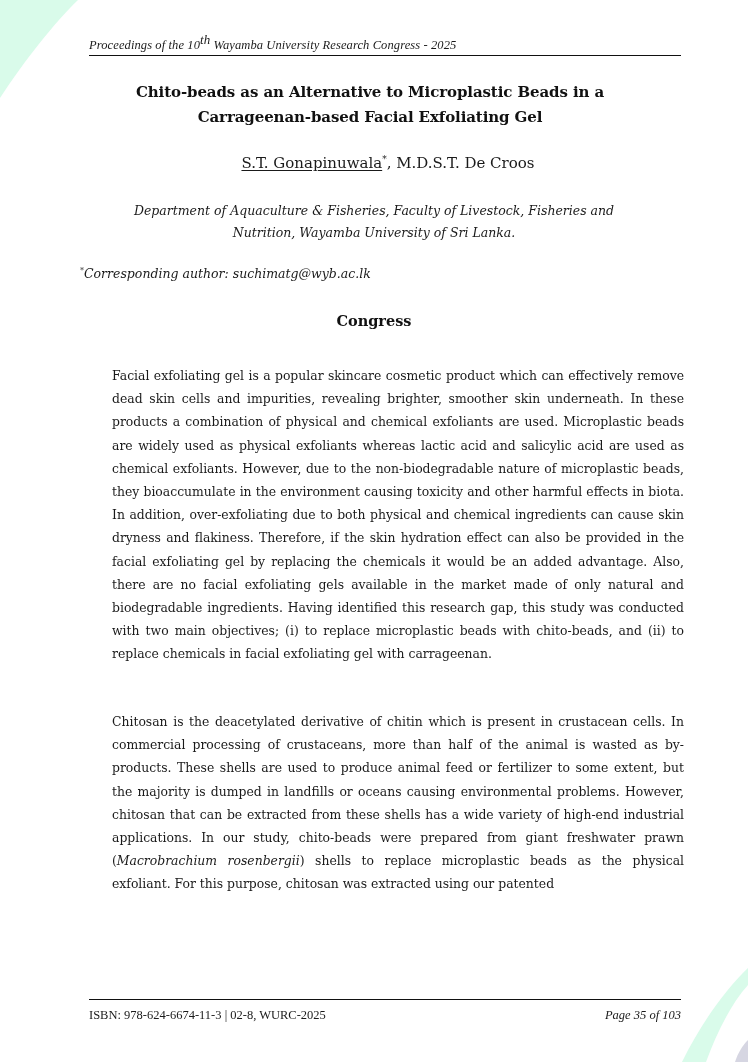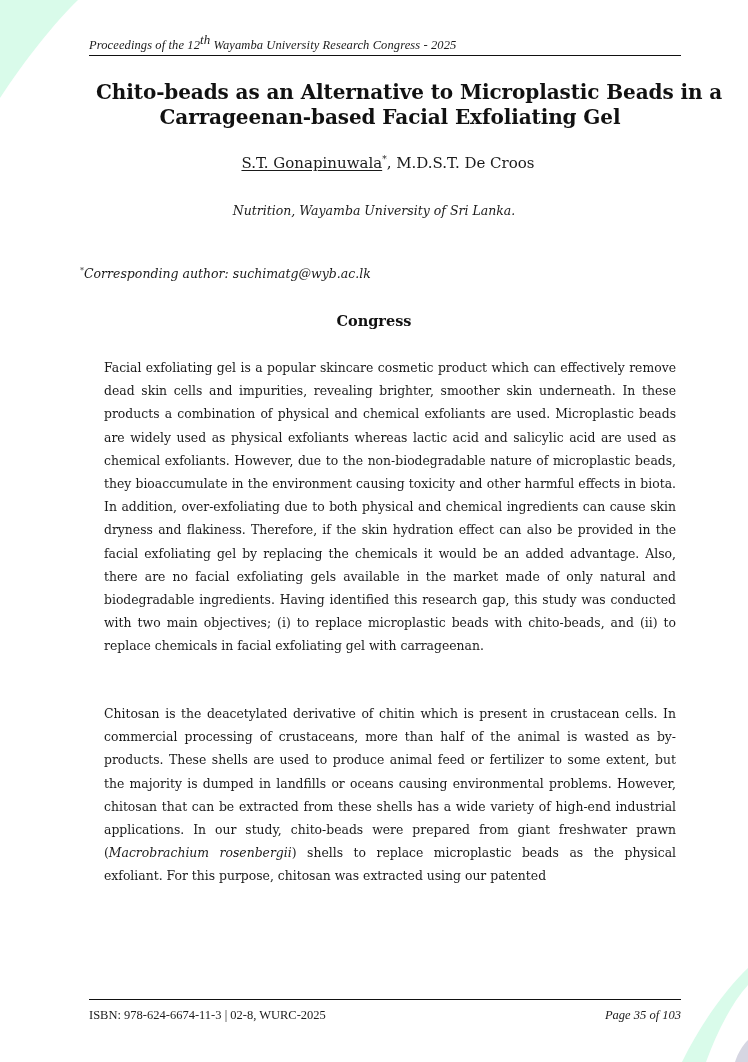--- a/index.html
+++ b/index.html
@@ -43,27 +43,27 @@
       position: absolute;
       left: 89px;
       top: 55px;
       width: 592px;
       height: 0;
       border-top: 1.6px solid #111;
     }
 
     .title {
       position: absolute;
-      left: 96px;
+      left: 76px;
       top: 80px;
       width: 588px;
       text-align: center;
       font-family: "DejaVu Serif", serif;
       font-weight: bold;
-      font-size: 20px;
+      font-size: 15px;
       line-height: 25px;
       color: #111;
       letter-spacing: -0.1px;
     }
     .title span { display: block; white-space: nowrap; }
 
     .authors {
       position: absolute;
       left: 94px;
       top: 154px;
@@ -132,21 +132,21 @@
     .body-text {
       position: absolute;
       left: 104px;
       width: 572px;
       font-family: "DejaVu Serif", serif;
       font-size: 12.4px;
       line-height: 23.2px;
       color: #1a1a1a;
       text-align: justify;
       hyphens: none;
-      margin: 0;
+      margin: 8px;
     }
     .p1 { top: 356px; }
     .p2 { top: 702px; }
     .body-text em { font-style: italic; }
 
     .foot-rule {
       position: absolute;
       left: 89px;
       top: 999px;
       width: 592px;
@@ -178,31 +178,32 @@
 
 <svg class="deco deco-tl" width="90" height="110" viewBox="0 0 90 110">
   <path d="M0,0 L78,0 C55,22 25,60 0,98 Z" fill="#d9fbea"></path>
 </svg>
 
 <svg class="deco deco-br" width="748" height="1062" viewBox="0 0 748 1062">
   <path d="M748,968 C725,990 700,1025 682,1062 L706,1062 C716,1035 730,1005 748,985 Z" fill="#d9fbea"></path>
   <path d="M748,1040 C742,1046 738,1053 735,1062 L748,1062 Z" fill="#d6d6e2"></path>
 </svg>
 
-<div class="running-head"><span>Proceedings of the 12</span><sup>th</sup><span> Wayamba University Research Congress - 2025</span></div>
+<div class="running-head"><span>Proceedings of the 10</span><sup>th</sup><span> Wayamba University Research Congress - 2025</span></div>
 <div class="head-rule"></div>
 
 <div class="title">
   <span>Chito-beads as an Alternative to Microplastic Beads in a</span>
   <span>Carrageenan-based Facial Exfoliating Gel</span>
 </div>
 
 <div class="authors"><span class="lead">S.T. Gonapinuwala</span><sup>*</sup><span>, M.D.S.T. De Croos</span></div>
 
 <div class="affiliation">
+  <span>Department of Aquaculture &amp; Fisheries, Faculty of Livestock, Fisheries and</span>
   <span>Nutrition, Wayamba University of Sri Lanka.</span>
 </div>
 
 <div class="corresponding"><sup>*</sup><span>Corresponding author: suchimatg@wyb.ac.lk</span></div>
 
 <div class="abstract-heading">Congress</div>
 
 <p class="body-text p1">Facial exfoliating gel is a popular skincare cosmetic product which can effectively remove dead skin cells and impurities, revealing brighter, smoother skin underneath. In these products a combination of physical and chemical exfoliants are used. Microplastic beads are widely used as physical exfoliants whereas lactic acid and salicylic acid are used as chemical exfoliants. However, due to the non-biodegradable nature of microplastic beads, they bioaccumulate in the environment causing toxicity and other harmful effects in biota. In addition, over-exfoliating due to both physical and chemical ingredients can cause skin dryness and flakiness. Therefore, if the skin hydration effect can also be provided in the facial exfoliating gel by replacing the chemicals it would be an added advantage. Also, there are no facial exfoliating gels available in the market made of only natural and biodegradable ingredients. Having identified this research gap, this study was conducted with two main objectives; (i) to replace microplastic beads with chito-beads, and (ii) to replace chemicals in facial exfoliating gel with carrageenan.</p>
 
 <p class="body-text p2"><span>Chitosan is the deacetylated derivative of chitin which is present in crustacean cells. In commercial processing of crustaceans, more than half of the animal is wasted as by-products. These shells are used to produce animal feed or fertilizer to some extent, but the majority is dumped in landfills or oceans causing environmental problems. However, chitosan that can be extracted from these shells has a wide variety of high-end industrial applications. In our study, chito-beads were prepared from giant freshwater prawn (</span><em>Macrobrachium rosenbergii</em><span>) shells to replace microplastic beads as the physical exfoliant. For this purpose, chitosan was extracted using our patented</span></p>

